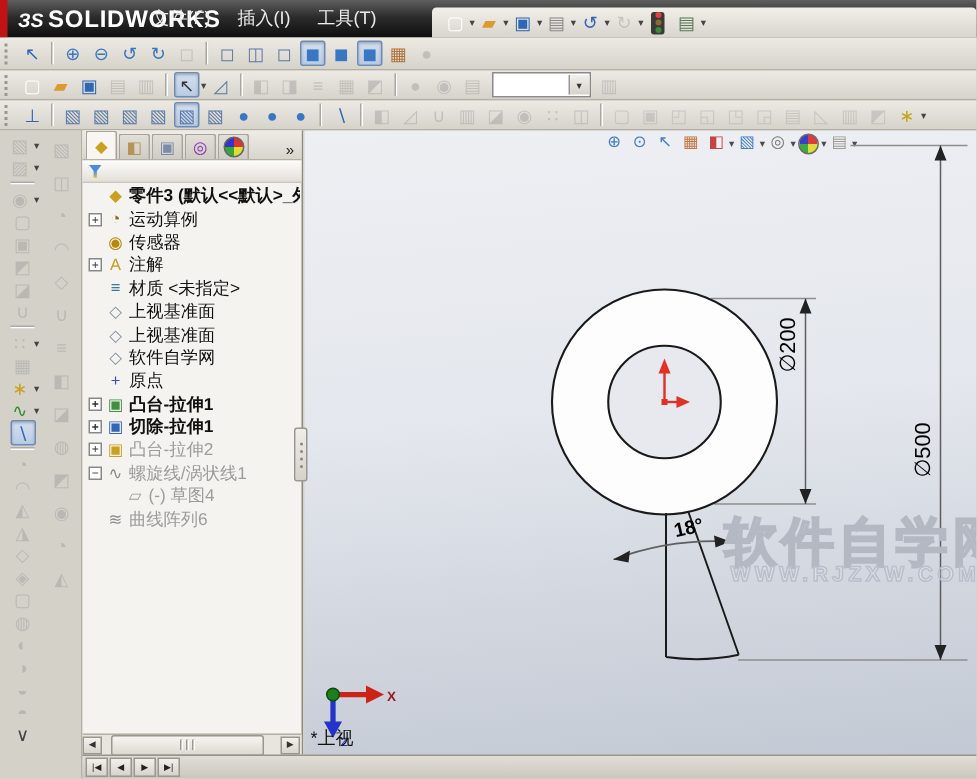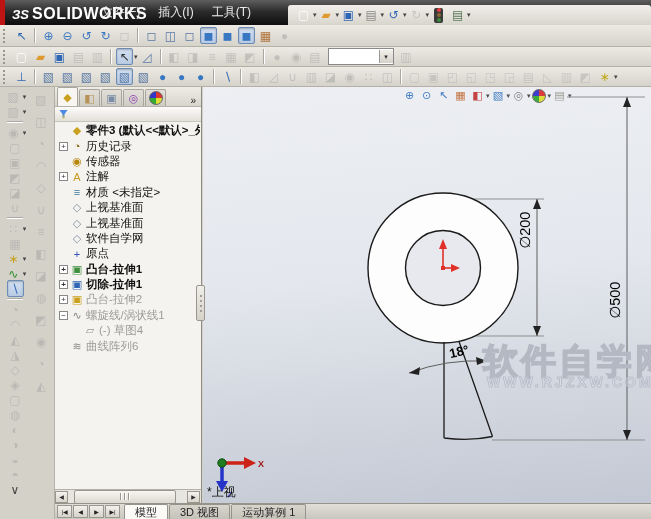--- a/index.html
+++ b/index.html
@@ -605,21 +605,21 @@
   </div>
   <div id="ptree">
       <div class="trow bold" style="padding-left: 4px;">
         <span class="exp none">+</span>
         <i class="ti" style="color: rgb(201, 161, 31);">◆</i>
         <span class="tlabel">零件3 (默认&lt;&lt;默认&gt;_外观 显</span>
       </div>
       <div class="trow" style="padding-left: 4px;">
         <span class="exp">+</span>
         <i class="ti" style="color: rgb(138, 109, 31);">◔</i>
-        <span class="tlabel">历史记录</span>
+        <span class="tlabel">运动算例</span>
       </div>
       <div class="trow" style="padding-left: 4px;">
         <span class="exp none">+</span>
         <i class="ti" style="color: rgb(184, 134, 11);">◉</i>
         <span class="tlabel">传感器</span>
       </div>
       <div class="trow" style="padding-left: 4px;">
         <span class="exp">+</span>
         <i class="ti" style="color: rgb(199, 154, 30);">A</i>
         <span class="tlabel">注解</span>
@@ -778,18 +778,13 @@
   <div id="viewlabel">*上视</div>
 </div>
 
 <div id="bottombar">
   <span class="nav">
       <span class="nbtn">|◀</span>
       <span class="nbtn">◀</span>
       <span class="nbtn">▶</span>
       <span class="nbtn">▶|</span>
     </span>
-  <span style="display:flex;align-items:flex-end">
-      <span class="btab active">模型</span>
-      <span class="btab">3D 视图</span>
-      <span class="btab">运动算例 1</span>
-    </span>
 </div>
 
 </body></html>

